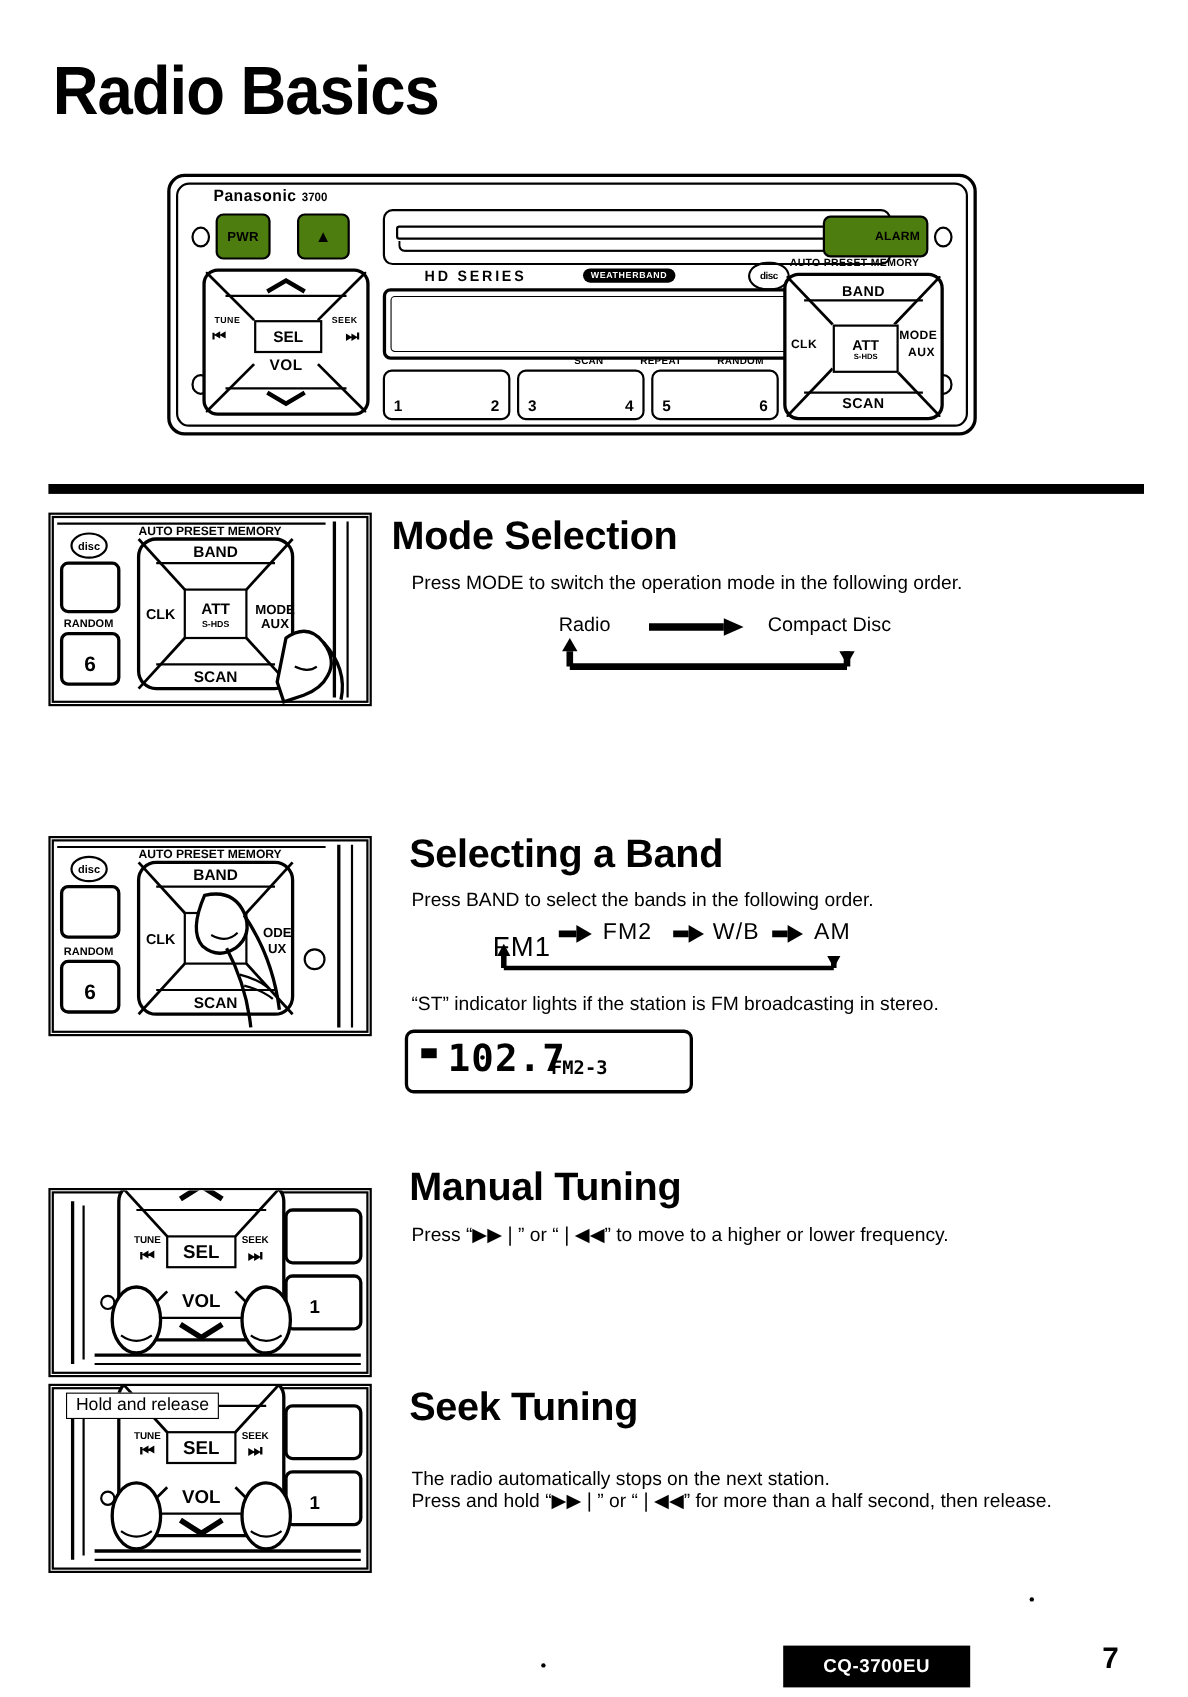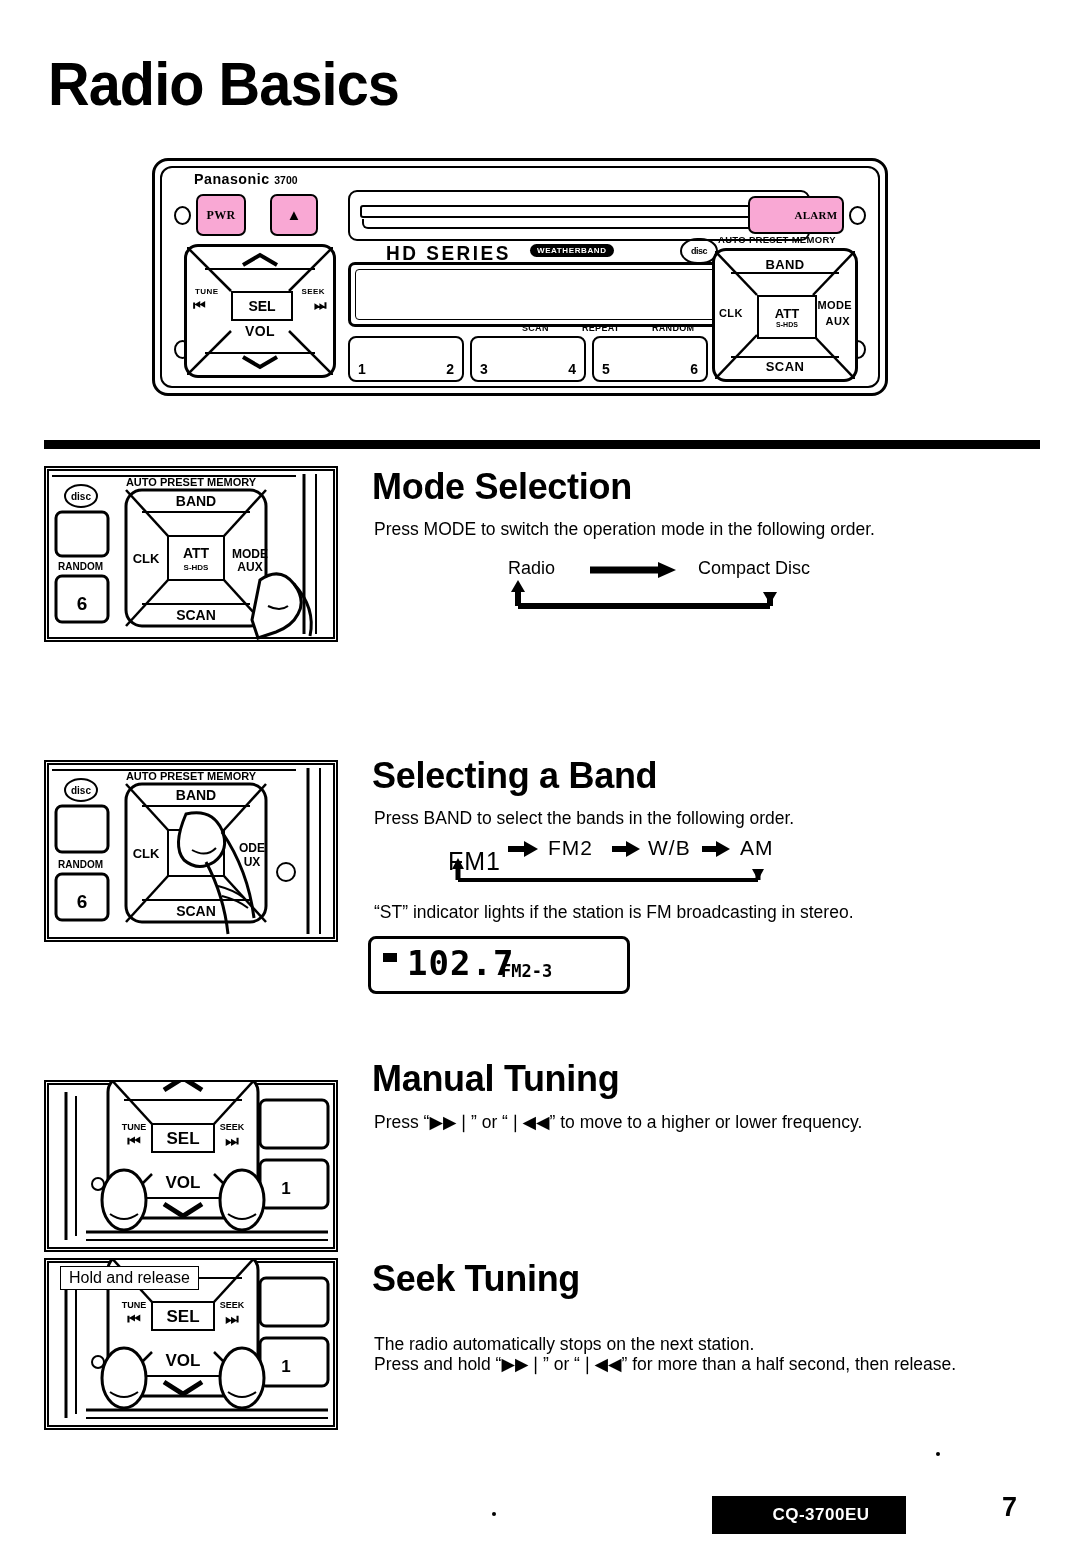--- a/index.html
+++ b/index.html
@@ -32,38 +32,38 @@
     letter-spacing:.5px;transform:scaleX(.95);transform-origin:left;
   }
   .brand .model{font-size:11px;font-weight:bold;letter-spacing:0;margin-left:5px;}
 
   .knob-hole{
     position:absolute;width:13px;height:15px;border:2px solid #000;border-radius:50%;
   }
   .btn-sq{
     position:absolute;border:2.5px solid #000;border-radius:7px;
     display:flex;align-items:center;justify-content:center;
-    font-size:12px;font-weight:bold;letter-spacing:.3px;background:#f9a8d4;font-family:Liberation Serif, serif;
+    font-size:12px;font-weight:bold;letter-spacing:.3px;background:#4d7c0f;
   }
   .cd-slot{
     position:absolute;left:196px;top:32px;width:458px;height:47px;
     border:2.5px solid #000;border-radius:9px;background:#fff;
   }
   .cd-slot:before{
     content:"";position:absolute;left:10px;top:13px;right:8px;height:9px;
     border:2px solid #000;border-radius:3px;
   }
   .cd-slot:after{
     content:"";position:absolute;left:12px;top:27px;right:10px;height:8px;
     border-bottom:2.5px solid #000;border-left:2px solid #000;border-right:2px solid #000;
     border-radius:0 0 6px 6px;
   }
 
   .hd-series{
-    position:absolute;left:234px;top:85px;font-size:19px;font-weight:bold;
+    position:absolute;left:234px;top:85px;font-size:13px;font-weight:bold;
     letter-spacing:2.5px;font-family:"Liberation Sans",sans-serif;
     transform:scaleY(1.05);
   }
   .weatherband{
     position:absolute;left:378px;top:86px;background:#000;color:#fff;
     font-size:8px;font-weight:bold;letter-spacing:.6px;
     padding:2px 7px;border-radius:7px;
   }
   .disc-logo{
     position:absolute;left:528px;top:80px;width:34px;height:22px;
@@ -128,21 +128,21 @@
     position:absolute;border:3px solid #000;border-radius:8px;background:#fff;
   }
   .seg{
     font-family:"DejaVu Sans Mono",monospace;font-weight:bold;
   }
 
   
   .footer-box{
     position:absolute;left:712px;top:1496px;width:170px;height:38px;background:#000;
     color:#fff;display:flex;align-items:center;justify-content:center;
-    font-size:17px;font-weight:bold;letter-spacing:.5px;padding-left:24px;
+    font-size:17px;font-weight:bold;letter-spacing:.5px;
   }
   .page-num{
     position:absolute;left:1002px;top:1492px;font-size:27px;font-weight:bold;
   }
   .dot{position:absolute;width:4px;height:4px;background:#000;border-radius:50%;}
 
   .callout{
     position:absolute;background:#fff;border:1.5px solid #000;
     font-size:16px;padding:2px 8px;white-space:nowrap;z-index:5;
   }
@@ -273,21 +273,21 @@
       <text x="150" y="102" font-family="Liberation Sans, sans-serif" font-size="8" font-weight="bold" text-anchor="middle">S-HDS</text>
       <text x="204" y="90" font-family="Liberation Sans, sans-serif" font-size="12" font-weight="bold" text-anchor="middle">MODE</text>
       <text x="204" y="103" font-family="Liberation Sans, sans-serif" font-size="12" font-weight="bold" text-anchor="middle">AUX</text>
 
       <path d="M214 112 q20 -14 34 4 q12 16 4 30 q-6 12 -22 18 l-18 6 l-6 -18 z" fill="#fff" stroke="#000" stroke-width="3"></path>
       <path d="M222 138 q12 6 20 0" fill="none" stroke="#000" stroke-width="2"></path>
       <path d="M248 116 q22 24 16 52" fill="none" stroke="#000" stroke-width="3"></path>
     </svg>
   </div>
 
-  <div class="sec-h" style="position:absolute;left:372px;top:466px;">Mode Selection</div>
+  <div class="sec-h" style="position:absolute;left:356px;top:466px;">Mode Selection</div>
   <div class="sec-p" style="position:absolute;left:374px;top:517px;width:610px;">Press MODE to switch the operation mode in the following order.</div>
 
   <div class="flow" style="left:500px;top:558px;width:380px;height:52px;">
     <div class="item" style="left:8px;top:0;">Radio</div>
     <div class="item" style="left:198px;top:0;">Compact Disc</div>
     <svg style="position:absolute;left:0;top:0;" width="380" height="52">
       <line x1="90" y1="12" x2="158" y2="12" stroke="#000" stroke-width="7"></line>
       <polygon points="158,4 176,12 158,20" fill="#000"></polygon>
       <line x1="18" y1="48" x2="270" y2="48" stroke="#000" stroke-width="6"></line>
       <line x1="18" y1="48" x2="18" y2="34" stroke="#000" stroke-width="6"></line>

